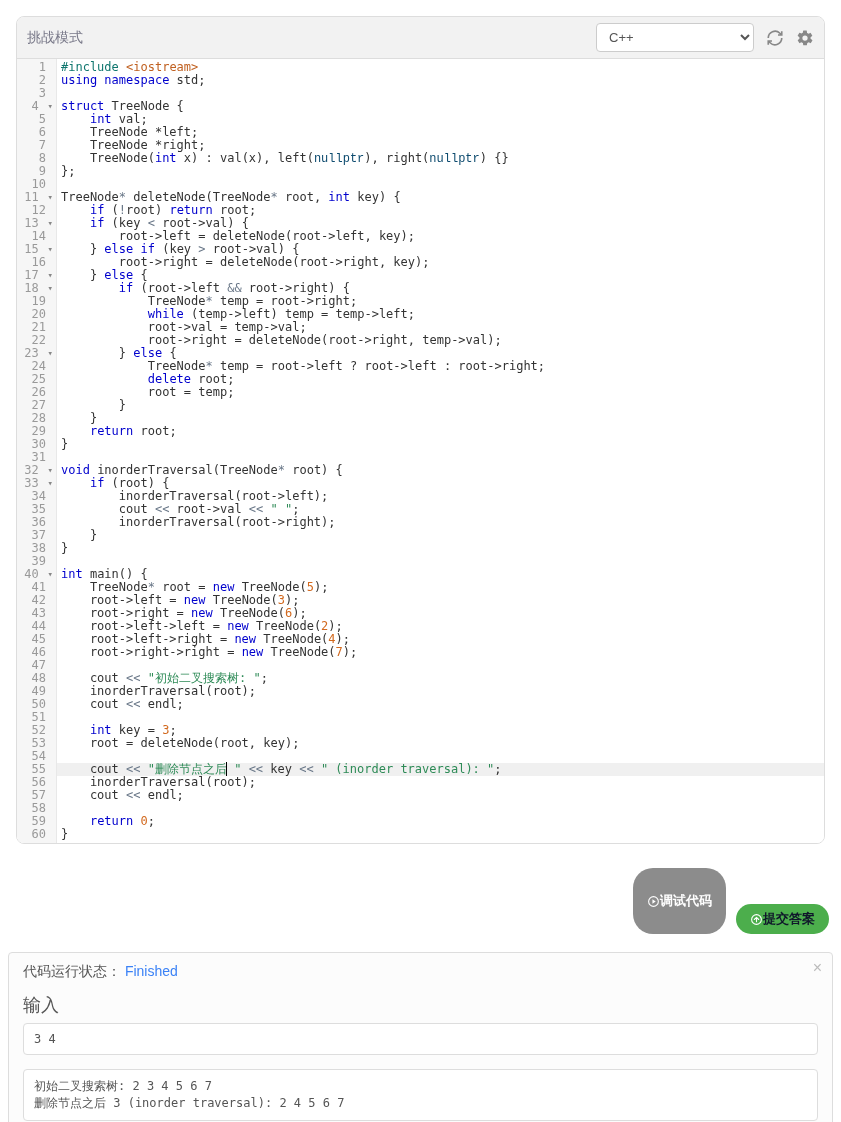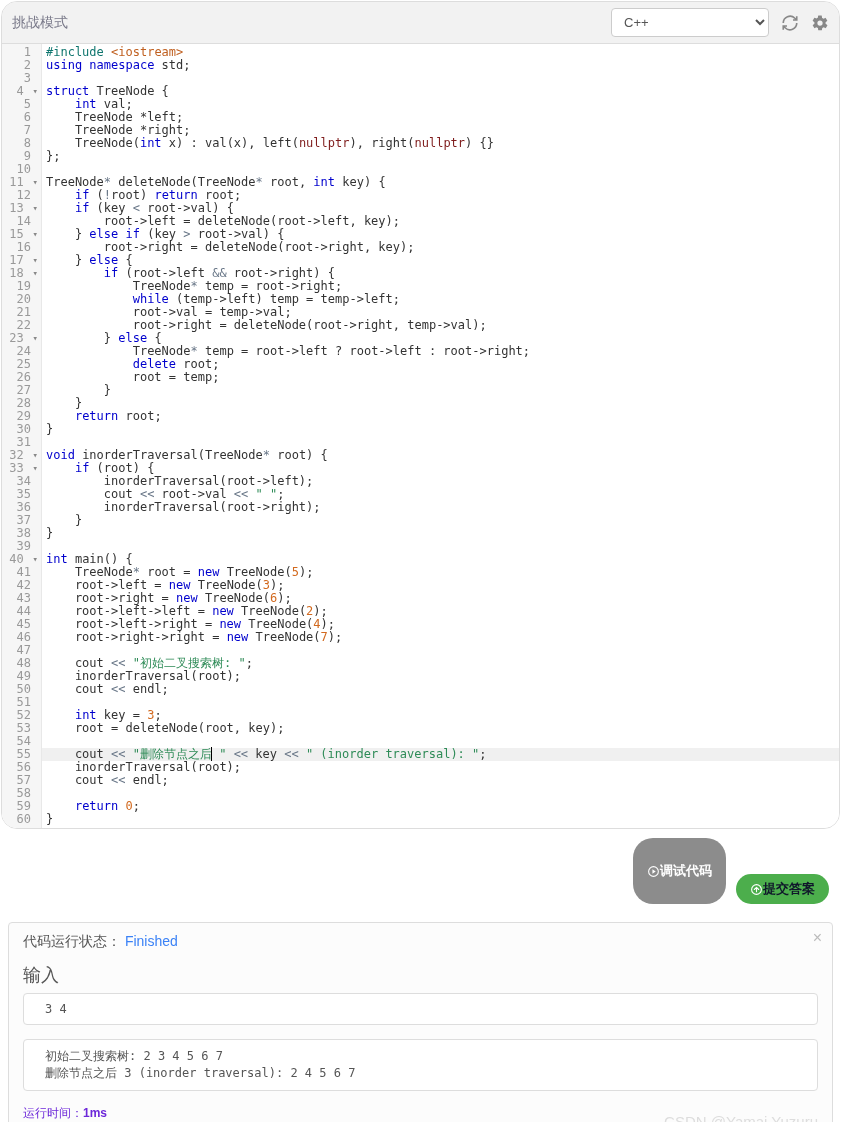--- a/index.html
+++ b/index.html
@@ -5,22 +5,22 @@
   * { box-sizing: border-box; margin: 0; padding: 0; }
   body {
     font-family: "Microsoft YaHei", Arial, sans-serif;
     background: #fff;
     width: 841px;
     position: relative;
     font-size: 13px;
   }
   .editor-container {
     border: 1px solid #ddd;
-    margin: 1px;
-    border-radius: 16px;
+    margin: 16px;
+    border-radius: 8px;
     overflow: hidden;
   }
   .editor-header {
     background: #f2f2f2;
     display: flex;
     justify-content: space-between;
     align-items: center;
     padding: 6px 10px;
     border-bottom: 1px solid #ddd;
   }
@@ -88,21 +88,21 @@
   }
   .cline.hl {
     background: #f0f0f0;
     margin-left: -4px;
     padding-left: 4px;
     margin-right: -4px;
   }
   .tok-kw { color: #0000cd; }
   .tok-pre { color: #0f766e; }
   .tok-inc { color: #c06020; }
-  .tok-const { color: #7f1d1d; }
+  .tok-const { color: #0c4a6e; font-family: Liberation Mono, monospace; }
   .tok-str { color: #2e8b57; }
   .tok-num { color: #d2691e; }
   .tok-op { color: #687687;}
   .cursor { border-left: 1px solid #000; margin-left:-1px;}
 
   .action-row {
     display: flex;
     justify-content: flex-end;
     gap: 10px;
     padding: 8px 12px 14px 0;
@@ -153,21 +153,21 @@
     padding: 12px 14px 14px 14px;
   }
   .io-label {
     font-size: 18px;
     color: #555;
     margin-bottom: 6px;
   }
   .io-box {
     border: 1px solid #ddd;
     border-radius: 4px;
-    padding: 8px 21px;
+    padding: 8px 10px;
     font-family: Consolas, Monaco, monospace;
     font-size: 12px;
     color: #555;
     background: #fff;
     margin-bottom: 14px;
     white-space: pre-wrap;
   }
   .runtime {
     font-size: 12px;
     color: #6d28d9;

